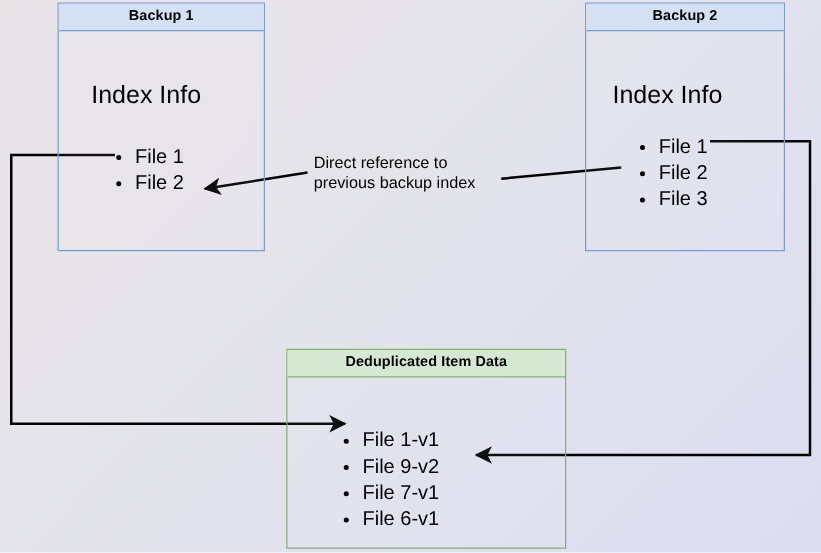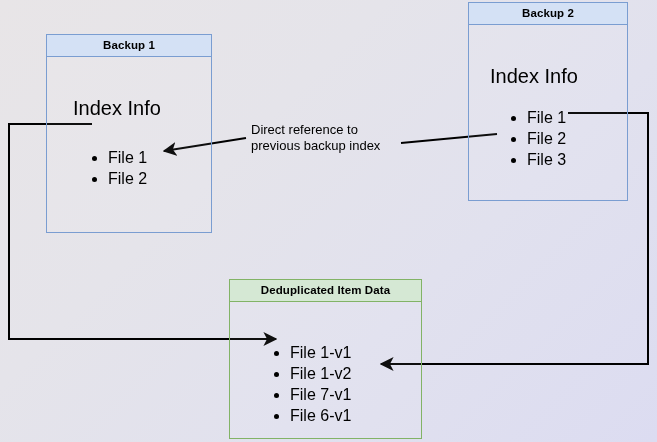--- a/index.html
+++ b/index.html
@@ -99,31 +99,31 @@
     font-size: 13px;
     line-height: 16px;
     color: #000;
     white-space: nowrap;
   }
   .caption .line {
     display: block;
   }
 
   
-  #backup1 { left: 46px;  top: 2px;  width: 166px; height: 199px; margin-top: 32px; }
+  #backup1 { left: 46px;  top: 2px;  width: 166px; height: 199px; }
   #backup1 .box-body { height: calc(100% - 22px); }
   #backup1 .index-label { left: 26px; top: 40px; }
   #backup1 .file-list   { left: 45px; top: 90px; }
 
   #backup2 { left: 468px; top: 2px;  width: 160px; height: 199px; }
   #backup2 .box-body { height: calc(100% - 22px); }
   #backup2 .index-label { left: 21px; top: 40px; }
   #backup2 .file-list   { left: 42px; top: 82px; }
 
-  #dedup   { left: 229px; top: 279px; width: 193px; height: 160px; }
+  #dedup   { left: 229px; top: 279px; width: 224px; height: 160px; }
   #dedup .box-body { height: calc(100% - 22px); }
   #dedup .file-list { left: 44px; top: 40px; }
 
   #caption-ref { left: 251px; top: 122px; width: 150px; }
 </style>
 </head>
 <body>
 
 <div id="canvas">
 
@@ -164,21 +164,21 @@
         <li>File 3</li>
       </ul>
     </div>
   </div>
 
   <div class="box green" id="dedup">
     <div class="box-header">Deduplicated Item Data</div>
     <div class="box-body">
       <ul class="file-list">
         <li>File 1-v1</li>
-        <li>File 1-v2</li>
+        <li>File 9-v2</li>
         <li>File 7-v1</li>
         <li>File 6-v1</li>
       </ul>
     </div>
   </div>
 
   <div class="caption" id="caption-ref">
     <span class="line">Direct reference to</span>
     <span class="line">previous backup index</span>
   </div>

